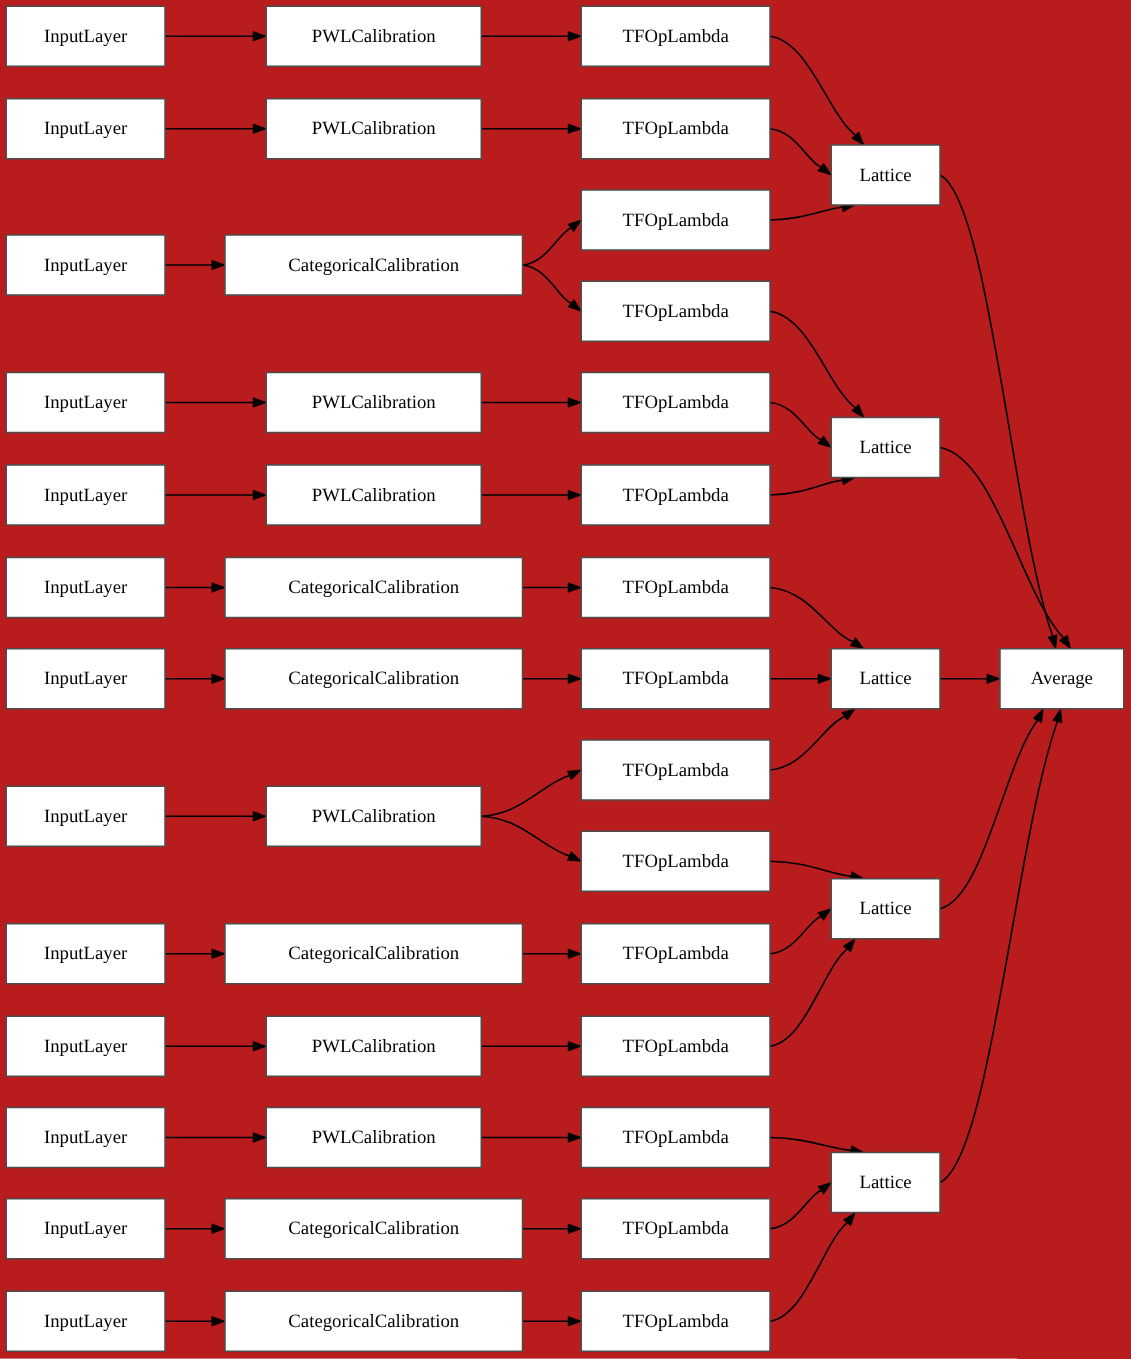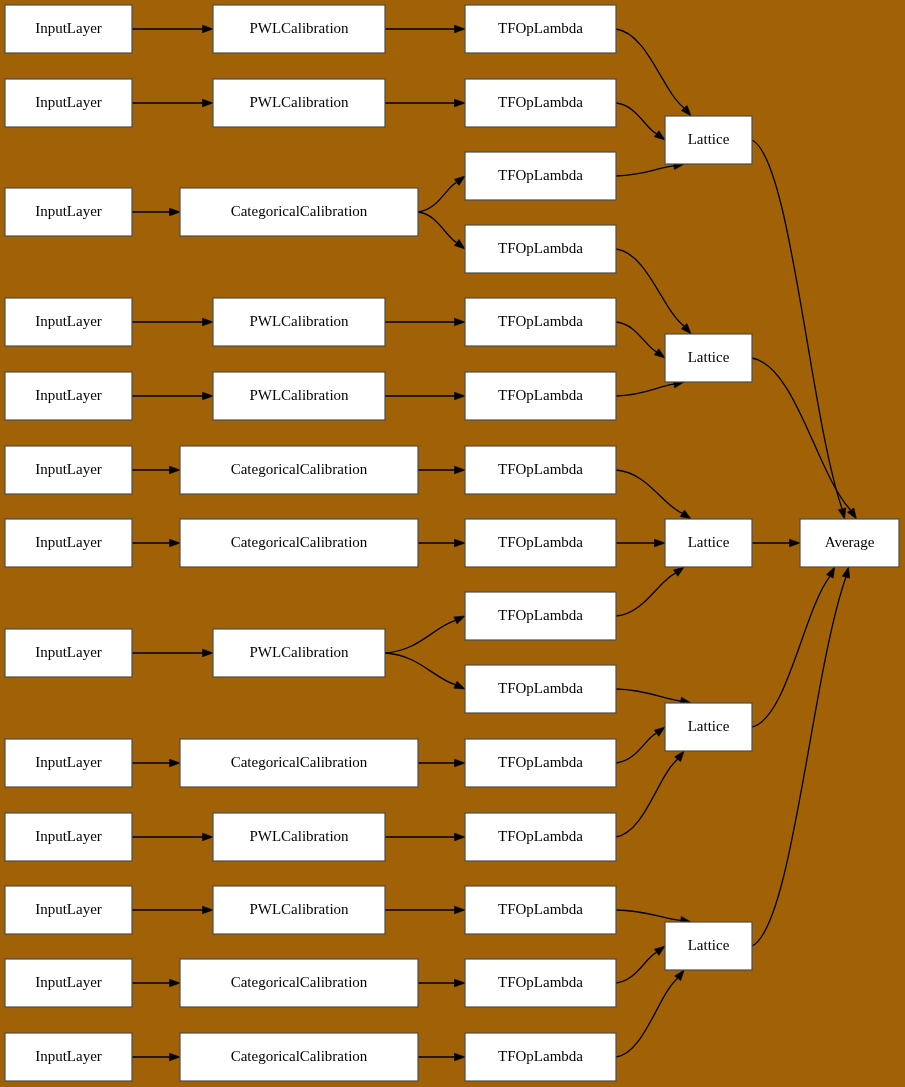--- a/index.html
+++ b/index.html
@@ -4,21 +4,21 @@
 <style>
   html, body {
     margin: 0;
     padding: 0;
     background: #ffffff;
   }
   #diagram-root {
     position: relative;
     width: 905px;
     height: 1087px;
-    background: #a16207;
+    background: #b91c1c;
     font-family: "Liberation Serif", "DejaVu Serif", serif;
   }
   svg#graph {
     display: block;
     width: 905px;
     height: 1087px;
   }
   .node-box {
     fill: #ffffff;
     stroke: #4d4d4d;

